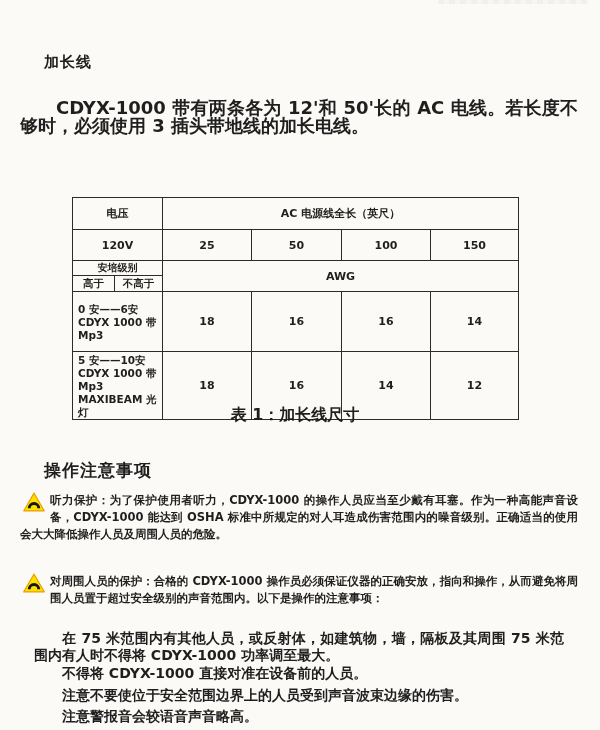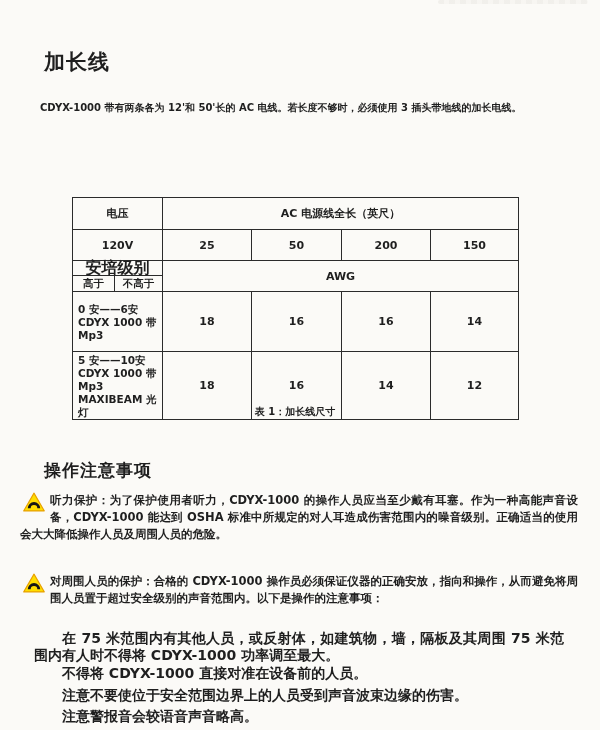--- a/index.html
+++ b/index.html
@@ -29,31 +29,31 @@
     height: 4px;
     background: repeating-linear-gradient(90deg, #e9e7e2 0 6px, #f4f2ee 6px 11px);
     opacity: 0.55;
     border-radius: 2px;
   }
   h1.doc-title {
     margin: 0;
     position: absolute;
     left: 44px;
     top: 50px;
-    font-size: 21px;
+    font-size: 15px;
     line-height: 24px;
     font-weight: bold;
     letter-spacing: 1px;
   }
   .body-text {
     position: absolute;
     left: 20px;
     right: 22px;
     margin: 0;
-    font-size: 10px;
+    font-size: 18px;
     line-height: 18px;
     font-weight: bold;
     text-align: justify;
   }
   .p-indent { text-indent: 2em; }
   #intro1 { top: 99px; }
   #intro2 { top: 141px; }
 
   
   .cord-table {
@@ -82,40 +82,40 @@
     text-align: left;
     padding: 2px 2px 0 5px;
     font-size: 10.5px;
     line-height: 13px;
   }
   td.amp-cell { padding: 0; }
   .amp-top {
     height: 14px;
     line-height: 14px;
     border-bottom: 1px solid #2b2b2b;
-    font-size: 16px;
+    font-size: 10px;
   }
   .amp-bottom {
     display: flex;
     height: 15px;
     line-height: 15px;
     font-size: 10.5px;
   }
   .amp-bottom .sub1 {
     width: 41px;
     border-right: 1px solid #2b2b2b;
   }
   .amp-bottom .sub2 { flex: 1; }
   .tbl-caption {
     position: absolute;
     left: 72px;
     top: 405px;
     width: 446px;
     text-align: center;
-    font-size: 10px;
+    font-size: 16px;
     font-weight: bold;
   }
 
   
   h2.sec-title {
     margin: 0;
     position: absolute;
     left: 44px;
     top: 458px;
     font-size: 17px;
@@ -179,21 +179,21 @@
     </colgroup>
     <tbody>
         <tr class="r1">
       <td>电压</td>
       <td colspan="4">AC 电源线全长（英尺）</td>
     </tr>
     <tr class="r2">
       <td>120V</td>
       <td>25</td>
       <td>50</td>
-      <td>200</td>
+      <td>100</td>
       <td>150</td>
     </tr>
     <tr class="r3">
       <td class="amp-cell">
         <div class="amp-top">安培级别</div>
         <div class="amp-bottom">
           <span class="sub1">高于</span>
           <span class="sub2">不高于</span>
         </div>
       </td>

